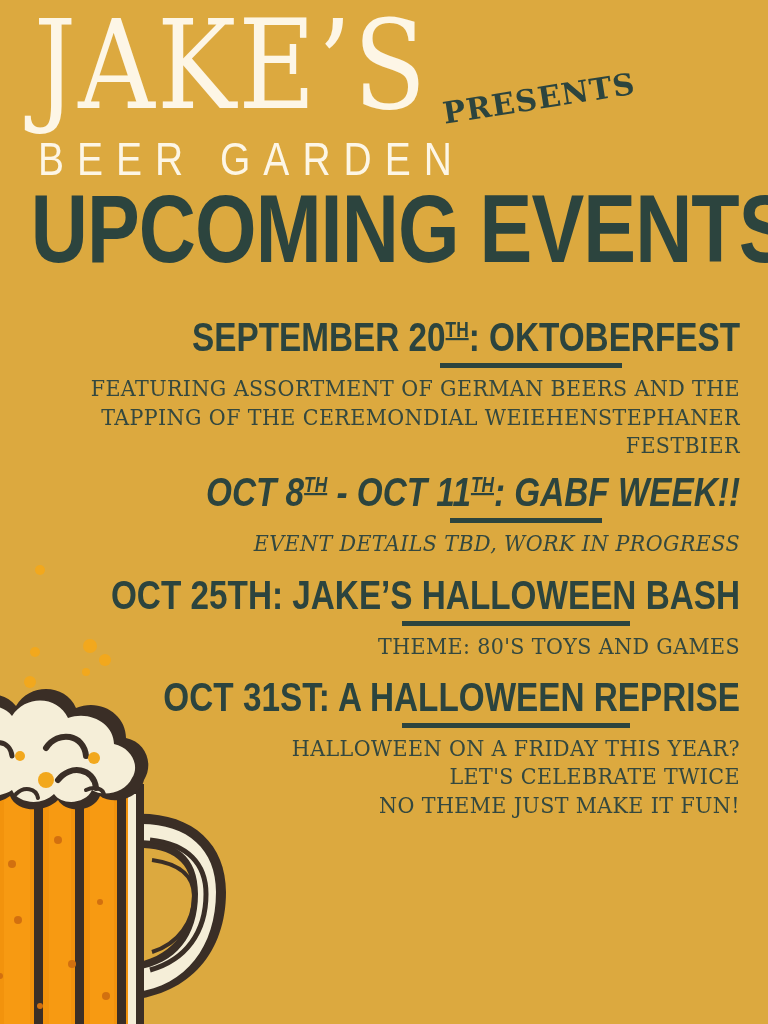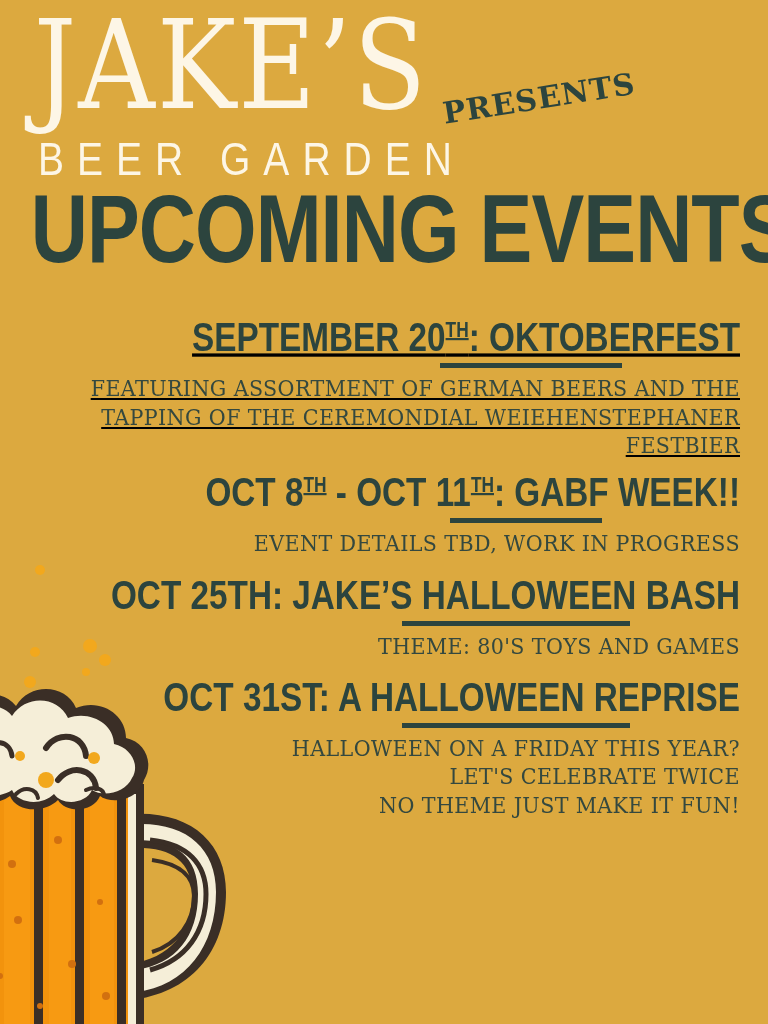--- a/index.html
+++ b/index.html
@@ -155,23 +155,23 @@
   }
   .event-desc div { white-space: nowrap; }
 
   
   .ev-0 .event-rule { width: 182px; margin-right: 118px; }
   .ev-1 .event-rule { width: 258px; margin-right: 100px; }
   .ev-2 .event-rule { width: 152px; margin-right: 138px; }
   .ev-3 .event-rule { width: 228px; margin-right: 110px; }
   .ev-4 .event-rule { width: 228px; margin-right: 110px; }
 
-  .ev-0 { margin-bottom: 10px; text-decoration: underline; }
+  .ev-0 { margin-bottom: 10px; }
   .ev-1 { margin-bottom: 12px; }
-  .ev-2 { margin-bottom: 16px; }
+  .ev-2 { margin-bottom: 16px; font-style: italic; }
   .ev-3 { margin-bottom: 14px; }
 </style>
 </head>
 <body>
 
 <div id="poster">
 
   <div id="bubbles">
       <div class="bubble" style="left: 35px; top: 565px; width: 10px; height: 10px; background: rgb(242, 168, 29);"></div>
       <div class="bubble" style="left: 83px; top: 639px; width: 14px; height: 14px; background: rgb(242, 168, 29);"></div>

